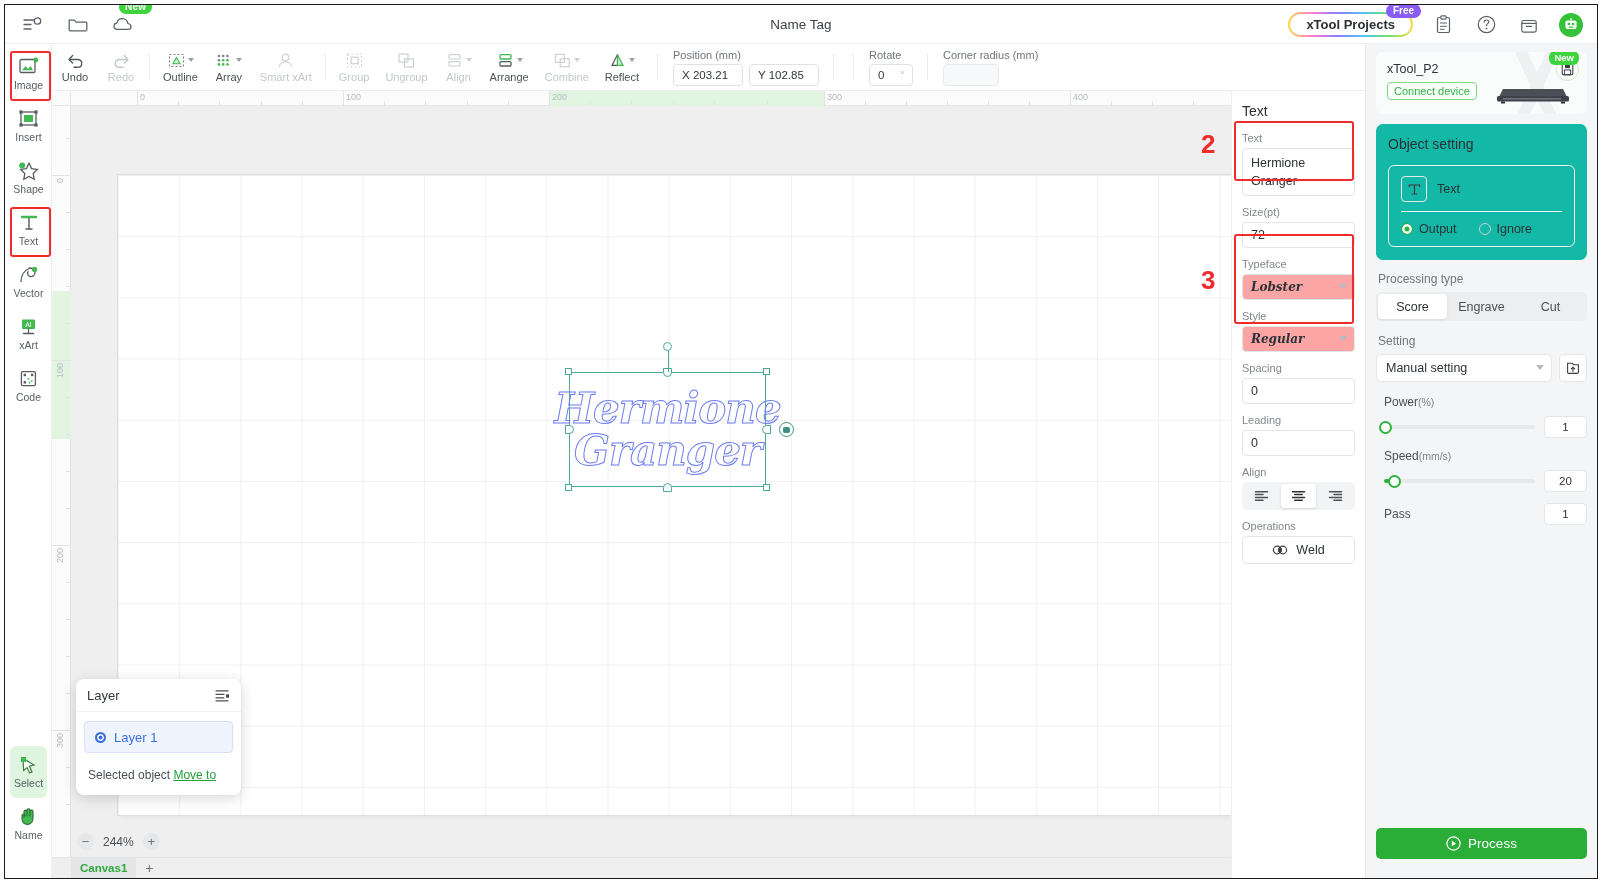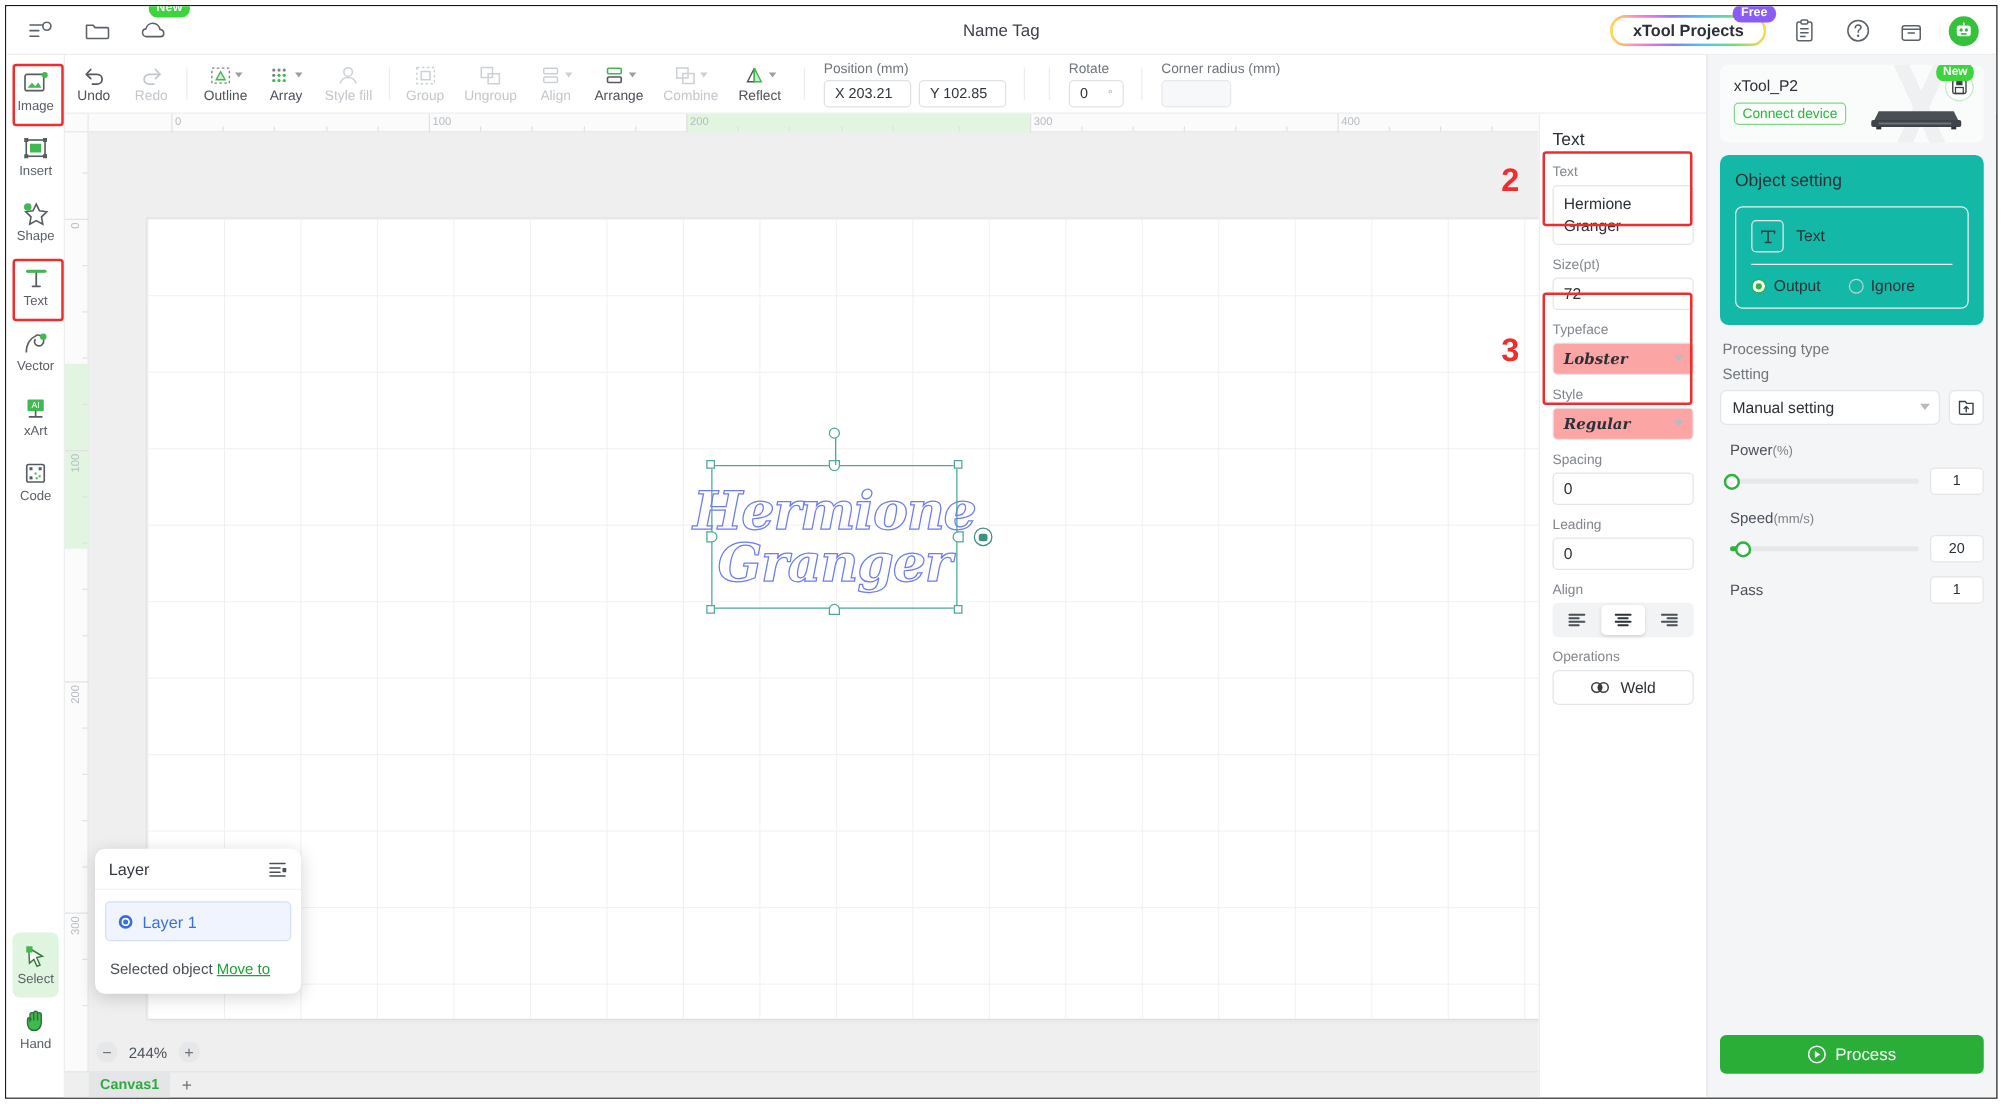--- a/index.html
+++ b/index.html
@@ -521,21 +521,21 @@
         <svg width="20" height="19" viewBox="0 0 20 19">
             <path d="M4 2.4l11 6.6-4.6 1.1L13 16l-2.4 1-2.5-5.4-3.5 2.9z" fill="#fff" stroke="#3a7d40" stroke-width="1.2"></path>
             <rect x="2" y="1" width="5" height="5" fill="#3fb950"></rect>
           </svg>
         <span class="lbl">Select</span>
       </div>
       <div class="sb-item">
         <svg width="21" height="20" viewBox="0 0 21 20">
             <path d="M6 10V4.6a1.5 1.5 0 013 0V9m0-.5V3.4a1.5 1.5 0 013 0V9m0-.4V4.6a1.5 1.5 0 013 0V11c0 3.6-2.2 6.4-5.6 6.4C6 17.4 4 15 4 11.6V8.6a1.4 1.4 0 012.8 0" fill="#3fb950" stroke="#2e6b33" stroke-width="1.1" stroke-linecap="round"></path>
           </svg>
-        <span class="lbl">Hand</span>
+        <span class="lbl">Name</span>
       </div>
     </div>
 
     <div class="ann-num" style="left:52px;top:151px;">1</div>
   </div>
 
   <div class="optionbar">
 
     <div class="ob-item">
       <svg width="19" height="17" viewBox="0 0 19 17">
@@ -583,21 +583,21 @@
           </svg>
         <span class="caret-sm"></span>
       </div>
       <span class="lbl">Array</span>
     </div>
     <div class="ob-item dis">
       <svg width="19" height="17" viewBox="0 0 19 17">
           <circle cx="9.5" cy="5.5" r="3.4" stroke="#ccd1d5" stroke-width="1.2" fill="none"></circle>
           <path d="M3.2 14.4c1-3 3.4-4.4 6.3-4.4s5.3 1.4 6.3 4.4" stroke="#ccd1d5" stroke-width="1.2" fill="none" stroke-linecap="round"></path>
         </svg>
-      <span class="lbl">Style fill</span>
+      <span class="lbl">Smart xArt</span>
     </div>
 
     <div class="ob-sep"></div>
 
     <div class="ob-item dis">
       <svg width="19" height="17" viewBox="0 0 19 17">
           <rect x="2.5" y="2" width="14" height="13" stroke="#ccd1d5" stroke-width="1.1" stroke-dasharray="2 2" fill="none"></rect>
           <rect x="6" y="5.2" width="7" height="6.6" stroke="#ccd1d5" stroke-width="1.2" fill="none"></rect>
         </svg>
       <span class="lbl">Group</span>
@@ -929,20 +929,25 @@
           </span>
           <span class="radio">
             <span class="rdot"></span>
             <span>Ignore</span>
           </span>
         </div>
       </div>
     </div>
 
     <div class="sec-lbl">Processing type</div>
+    <div class="seg">
+      <div class="seg-btn on">Score</div>
+      <div class="seg-btn">Engrave</div>
+      <div class="seg-btn">Cut</div>
+    </div>
 
     <div class="sec-lbl">Setting</div>
     <div class="setrow">
       <div class="setsel">
         <span>Manual setting</span>
         <span class="sel-caret"></span>
       </div>
       <div class="setbtn">
         <svg width="14" height="14" viewBox="0 0 14 14">
             <path d="M1.6 2.2h4.6l1.2 1.5h5v7.8c0 .5-.4.9-.9.9H2.5a.9.9 0 01-.9-.9V2.2z" stroke="#3a3f45" stroke-width="1.1" fill="none"></path>

